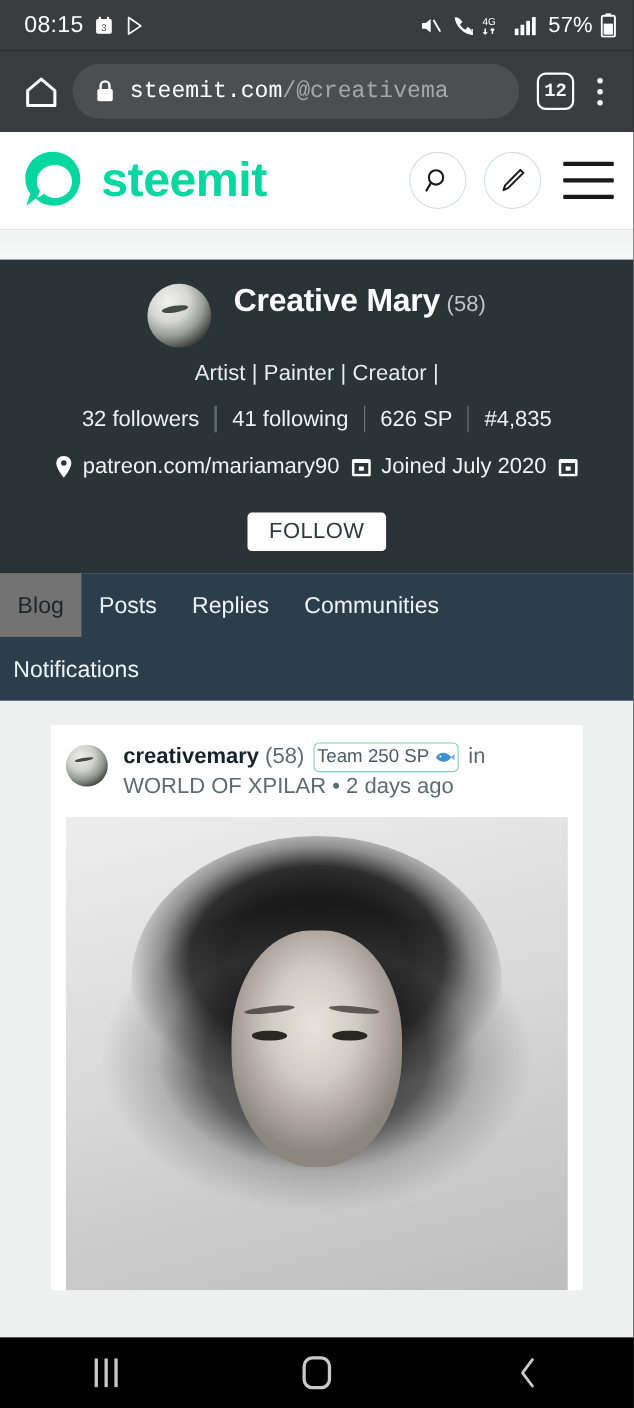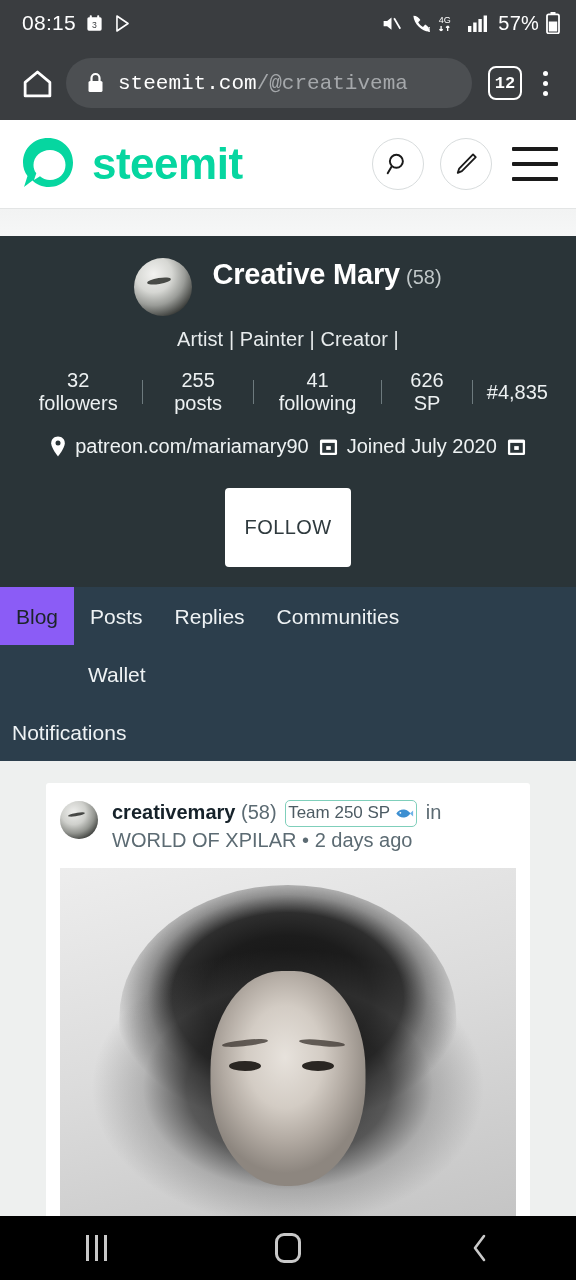--- a/index.html
+++ b/index.html
@@ -94,30 +94,30 @@
   .p-meta {
     display: flex; align-items: center; justify-content: center; flex-wrap: wrap;
     gap: 10px; margin-top: 20px; font-size: 20px; color: #eef2f3;
   }
   .p-meta .grp { display: inline-flex; align-items: center; gap: 9px; }
   .p-active { margin-top: 6px; font-size: 20px; color: #eef2f3; }
   .follow-wrap { margin-top: 30px; padding-bottom: 20px; }
   .follow-btn {
     display: inline-block; background: #fff; color: #2f3a3e;
     border: none; border-radius: 4px; font-size: 20px; letter-spacing: .4px;
-    padding: 28px 20px; font-family: "Liberation Sans", sans-serif;
+    padding: 6px 20px; font-family: "Liberation Sans", sans-serif;
   }
 
   
   .tabbar { background: #2c3e4c; display: flex; flex-wrap: wrap; align-items: stretch; flex: 0 0 auto; }
   .tab {
     font-size: 21px; color: #eef2f4; padding: 18px 16px 16px;
     white-space: nowrap;
   }
-  .tab.active { background: #8b5cf6; color: #1c2529; }
+  .tab.active { background: #737373; color: #1c2529; }
   .tab.wallet { margin-left: 72px; }
   .tab.full { flex: 0 0 100%; padding-left: 12px; }
 
   
   .feed { padding: 22px 46px 0 46px; flex: 1 1 auto; overflow: hidden; }
   .post-card { background: #fff; border-radius: 3px; overflow: hidden; }
   .post-head { display: flex; gap: 14px; padding: 16px 14px 10px; align-items: flex-start; }
   .post-av {
     width: 38px; height: 38px; border-radius: 50%; flex: 0 0 38px; margin-top: 2px;
     background: radial-gradient(circle at 36% 30%, #efefed 0%, #cfd0cc 34%, #92948f 58%, #3a3c39 80%, #151618 100%);
@@ -296,21 +296,20 @@
         <div class="avatar"></div>
         <div>
           <span class="p-name">Creative Mary</span><span class="p-rep">(58)</span>
         </div>
       </div>
       <div class="p-tagline">Artist | Painter | Creator |</div>
 
       <div class="p-stats">
         <span class="val">32 followers</span>
         <span class="sep"></span>
-        <span class="val">255 posts</span>
         <span class="sep"></span>
         <span class="val">41 following</span>
         <span class="sep"></span>
         <span class="val">626 SP</span>
         <span class="sep"></span>
         <span class="val">#4,835</span>
       </div>
 
       <div class="p-meta">
         <span class="grp">
@@ -346,21 +345,20 @@
       <div class="follow-wrap">
         <button class="follow-btn">FOLLOW</button>
       </div>
     </div>
 
     <div class="tabbar">
       <div class="tab active">Blog</div>
       <div class="tab">Posts</div>
       <div class="tab">Replies</div>
       <div class="tab">Communities</div>
-      <div class="tab wallet">Wallet</div>
       <div class="tab full">Notifications</div>
     </div>
 
     <div class="feed">
       <div class="post-card">
         <div class="post-head">
           <div class="post-av"></div>
           <div class="post-meta">
             <span class="author">creativemary</span>
             <span class="rep">(58)</span>

